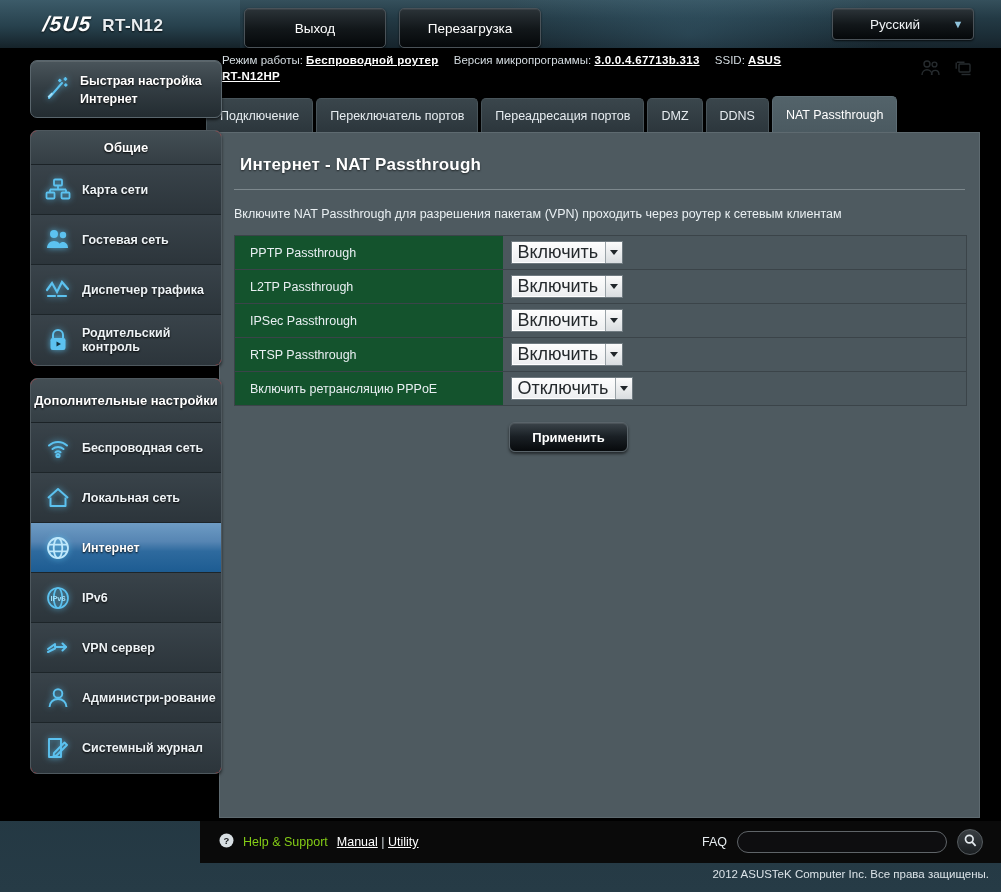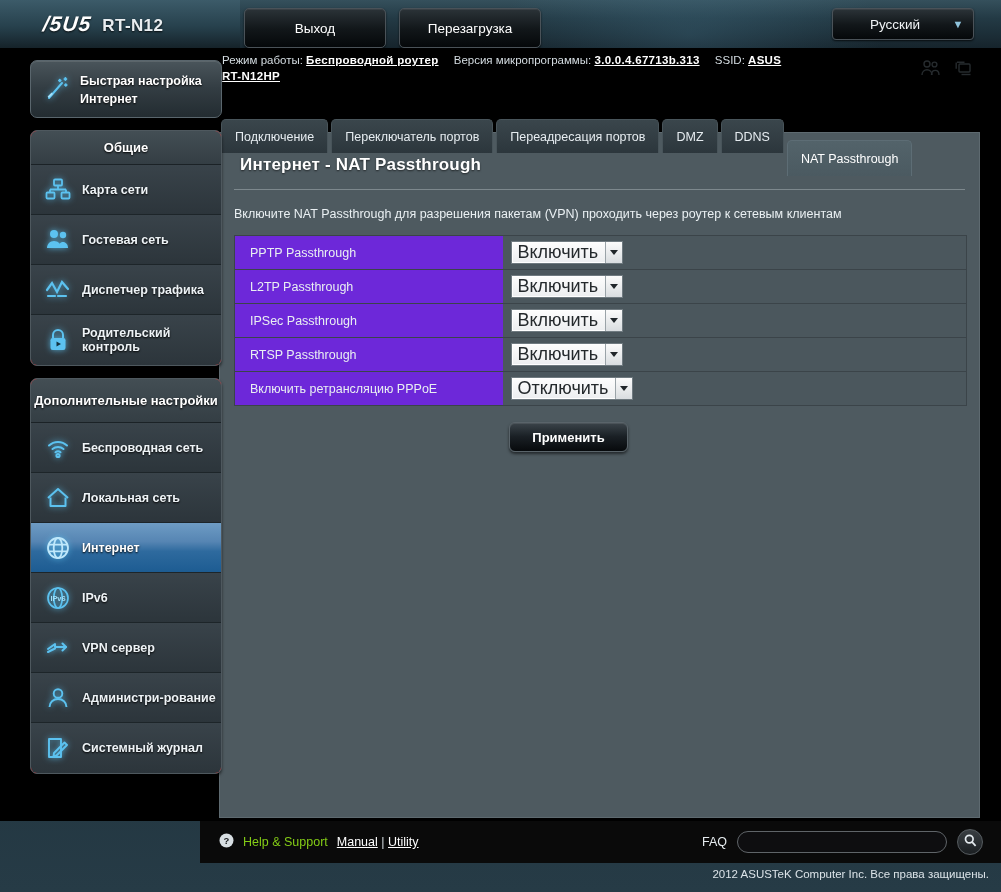--- a/index.html
+++ b/index.html
@@ -65,33 +65,32 @@
   .lang-btn .caret { width:30px; text-align:center; color:#8fc3dc; font-size:11px; }
 
   
   .infobar { position:absolute; left:222px; top:52px; width:700px; color:#d5dde2; font-size:11.5px; line-height:16px; z-index:4;}
   .infobar a { color:#ffffff; font-weight:bold; text-decoration:underline; letter-spacing:.3px;}
   .infobar .seg { margin-right:12px; white-space:nowrap; }
   .topicons { position:absolute; left:920px; top:59px; display:flex; gap:10px; z-index:4;}
   .topicons svg { display:block; }
 
   
-  .tabs { position:absolute; left:221px; top:96px; display:flex; align-items:center; gap:3px; z-index:4;}
+  .tabs { position:absolute; left:206px; top:96px; display:flex; align-items:flex-end; gap:3px; z-index:4;}
   .tab {
     height:34px; padding:0 13px; display:flex; align-items:center; justify-content:center;
     font-size:12.5px; color:#e6ecf0; cursor:pointer;
     background: linear-gradient(180deg,#3a464c 0%, #2c363c 100%);
     border-radius:5px 5px 0 0;
     border:1px solid #48545a; border-bottom:none;
   }
   .tab.active {
     background: linear-gradient(180deg,#53636a 0%, #4b5a61 100%);
     color:#ffffff; height:36px;
     border-color:#5d6d75;
-    margin-top:44px;
   }
 
   
   .sidebar { position:absolute; left:30px; top:60px; width:192px; z-index:5;}
   .quick {
     width:192px; height:58px; border-radius:7px; cursor:pointer;
     background: linear-gradient(180deg,#4a555b 0%, #333d43 48%, #232c31 100%);
     border:1px solid #5a666d;
     display:flex; align-items:center; gap:8px; padding-left:11px;
     box-shadow: 0 2px 3px rgba(0,0,0,.6), inset 0 1px 0 rgba(255,255,255,.1);
@@ -138,21 +137,21 @@
   .main-title {
     margin:22px 20px 0 20px; font-size:17px; font-weight:bold; color:#ffffff;
     text-shadow: 0 1px 2px rgba(0,0,0,.6); letter-spacing:.2px;
   }
   .title-rule { margin:14px 14px 0 14px; height:1px; background:#7d888d; }
   .desc { margin:17px 14px 0 14px; font-size:12.5px; color:#eaf0f3; }
 
   table.form { margin:14px 14px 0 14px; width:733px; border-collapse:collapse;
     border:1px solid #3b4449; }
   table.form td { border-bottom:1px solid #3b4449; height:34px; vertical-align:middle; }
-  td.lbl { width:268px; background:#6d28d9; color:#e9eff2; font-size:12.5px; padding-left:15px; }
+  td.lbl { width:268px; background:#14532d; color:#e9eff2; font-size:12.5px; padding-left:15px; }
   td.val { background:#4b575d; padding-left:8px; }
   table.form tr:last-child td { border-bottom:none; }
 
   .sel {
     display:inline-flex; align-items:stretch; height:23px;
     background: linear-gradient(180deg,#fdfdfd 0%, #eceef0 100%);
     border:1px solid #6f7a80; cursor:pointer;
     box-shadow: inset 0 0 0 1px #ffffff;
   }
   .sel .sv { padding:0 7px 0 6px; display:flex; align-items:center;

